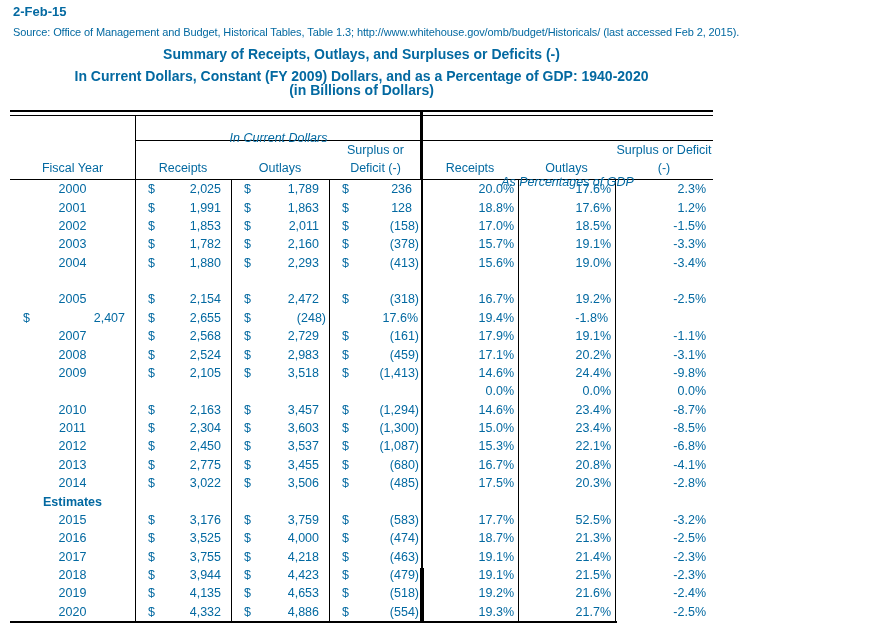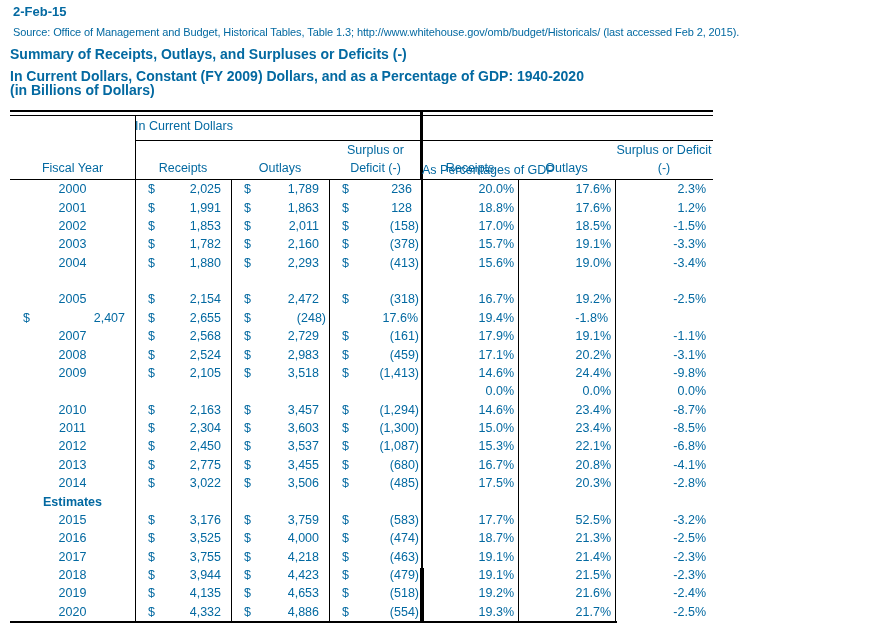--- a/index.html
+++ b/index.html
@@ -4,27 +4,27 @@
 <style>
   * { margin:0; padding:0; box-sizing:border-box; }
   html,body { background:#ffffff; }
   .canvas {
     position:relative; width:883px; height:640px; background:#ffffff;
     font-family:"Liberation Sans","DejaVu Sans",sans-serif; color:#0369a1;
     overflow:hidden;
   }
   .date-label { position:absolute; left:13px; top:4px; font-size:13px; font-weight:bold; }
   .source-line { position:absolute; left:13px; top:26px; font-size:11px; white-space:nowrap; letter-spacing:-0.1px; }
-  .title { position:absolute; left:10px; width:703px; font-weight:bold; font-size:14px; white-space:nowrap; }
+  .title { position:absolute; left:10px; width:703px; text-align:center; font-weight:bold; font-size:14px; white-space:nowrap; }
   .t1 { top:46px; } .t2 { top:68px; } .t3 { top:82px; }
 
   .tablewrap { position:absolute; left:10px; top:110px; width:703px; height:513px; font-size:12.5px; }
   .ln { position:absolute; background:#000; }
 
-  .gh { position:absolute; top:4px; height:24px; line-height:24px; font-size:12.5px; }
+  .gh { position:absolute; top:16px; height:24px; line-height:24px; text-align:center; font-size:12.5px;font-style:italic; }
   .ch { position:absolute; top:31px; height:38px; display:flex; align-items:flex-end; justify-content:center;
         text-align:center; font-size:12.5px; line-height:18px; padding-bottom:2px; }
 
   .rows { position:absolute; left:0; top:70px; width:703px; height:441px; display:flex; flex-direction:column; }
   .trow { flex:1; display:grid; grid-template-columns:125px 96px 98px 93px 96px 97px 98px; align-items:center; }
   .cell { height:100%; display:flex; align-items:center; }
   .ycell { justify-content:center; }
   .ycell.lbl { font-weight:bold; }
   .dcell { position:relative; justify-content:flex-end; }
   .cur { position:absolute; left:13px; }

